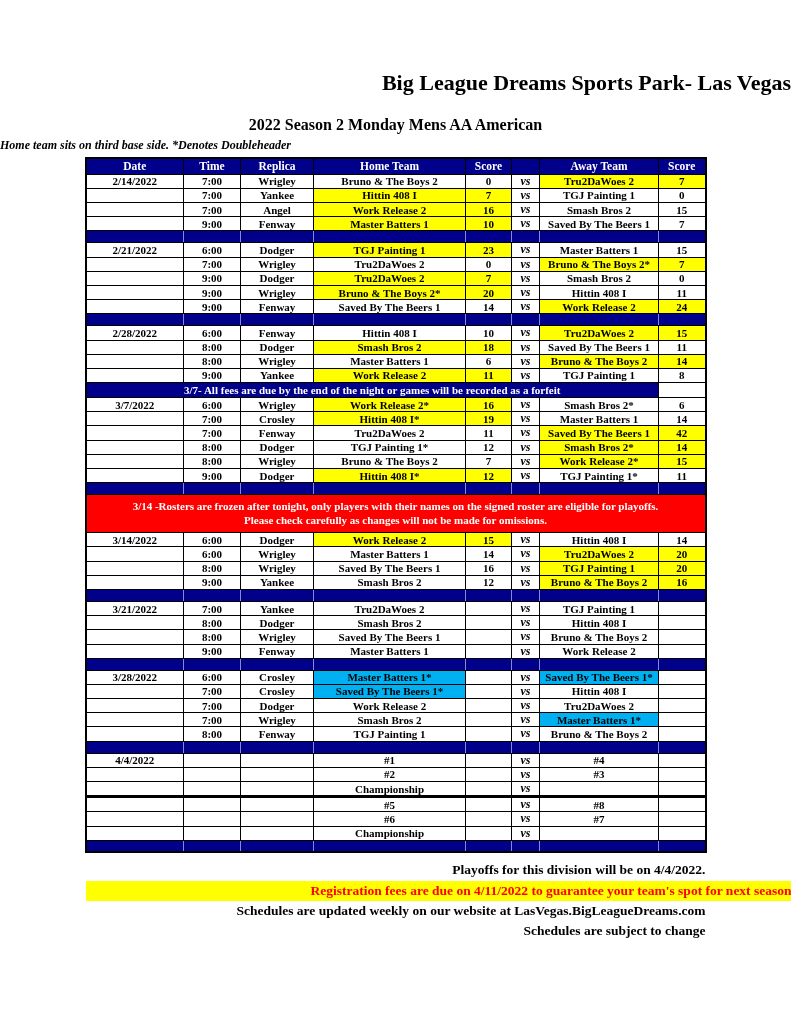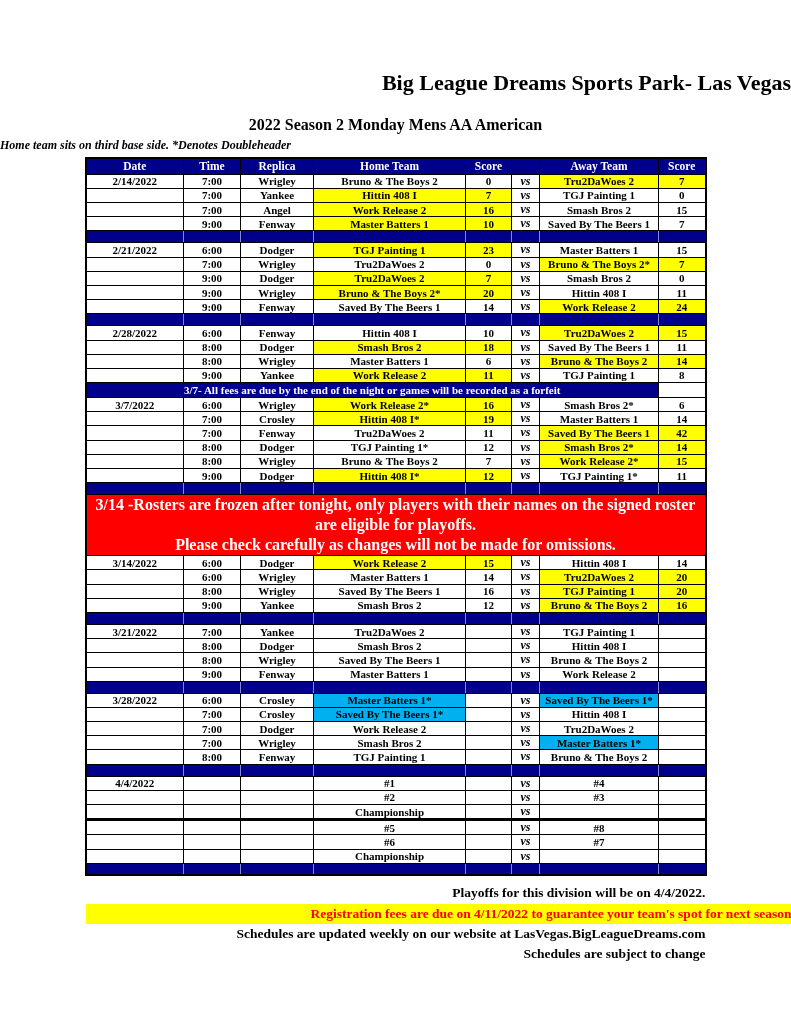--- a/index.html
+++ b/index.html
@@ -43,21 +43,21 @@
     white-space:nowrap;overflow:hidden;
   }
   .schedule th{
     background:var(--navy);color:var(--header-text);
     font-size:11.5px;height:16px;
   }
   tr.sep td{background:var(--navy);height:12px;border-left:1px solid #8888cc;border-right:1px solid #8888cc;}
   tr.banner-navy td{background:var(--navy);color:#fff;font-size:11px;height:15px;}
   tr.banner-navy td.plain{background:#fff;}
   tr.banner-red td{
-    background:var(--red);color:#fff;font-size:16px;height:30px;line-height:1.25;
+    background:var(--red);color:#fff;font-size:11px;height:38px;line-height:1.25;
     white-space:normal;
   }
   td.hl-y{background:var(--yellow);}
   td.hl-c{background:var(--cyan);}
   td.vs{font-style:italic;font-size:12px;}
   tr.thick-top td{border-top:3px solid #000;}
   .footer{width:620px;margin:7px auto 0;text-align:right;}
   .fline{
     font-size:13.5px;font-weight:bold;line-height:1.35;
     padding:1px 0;white-space:nowrap;

